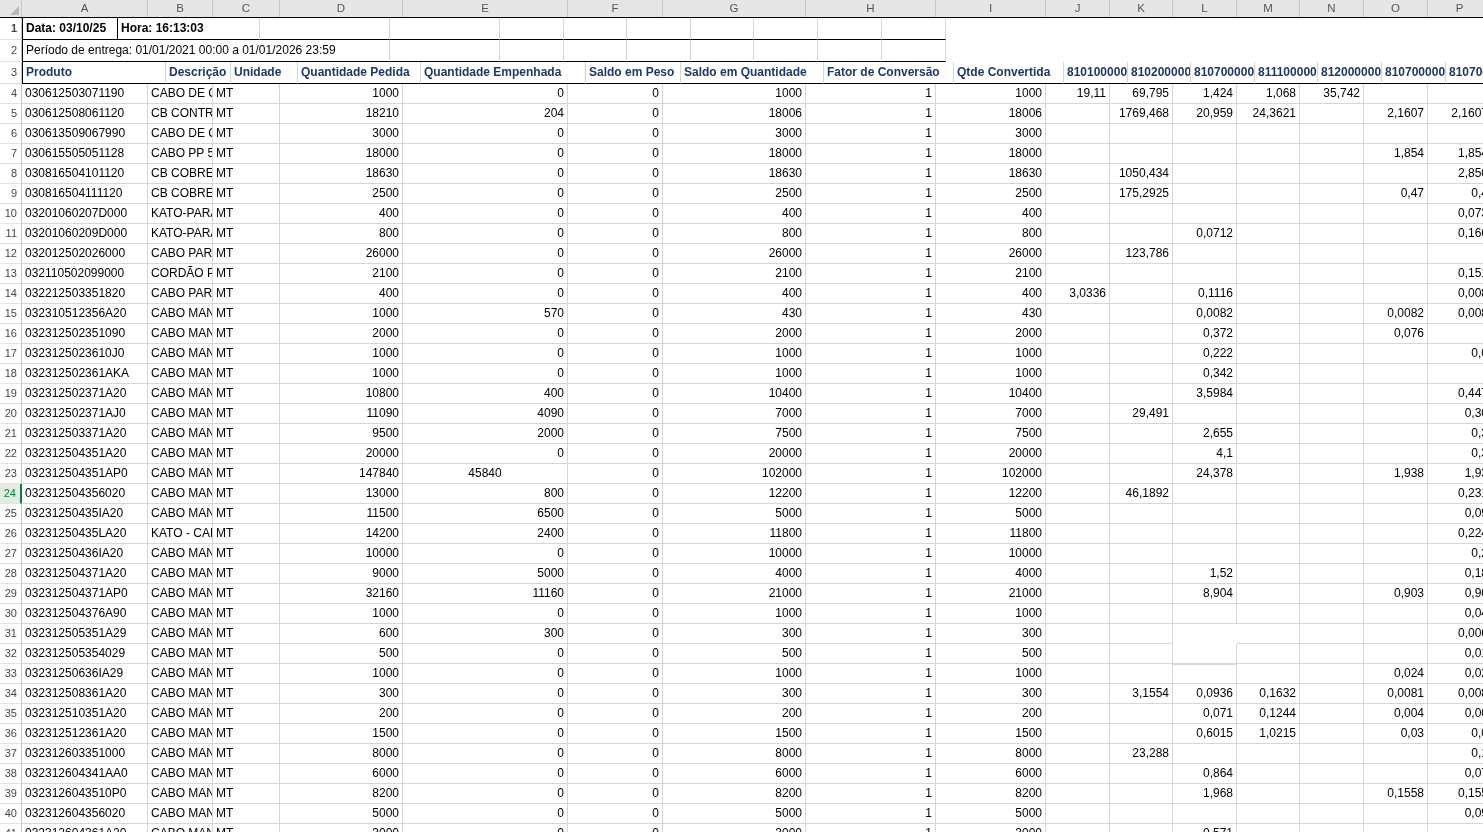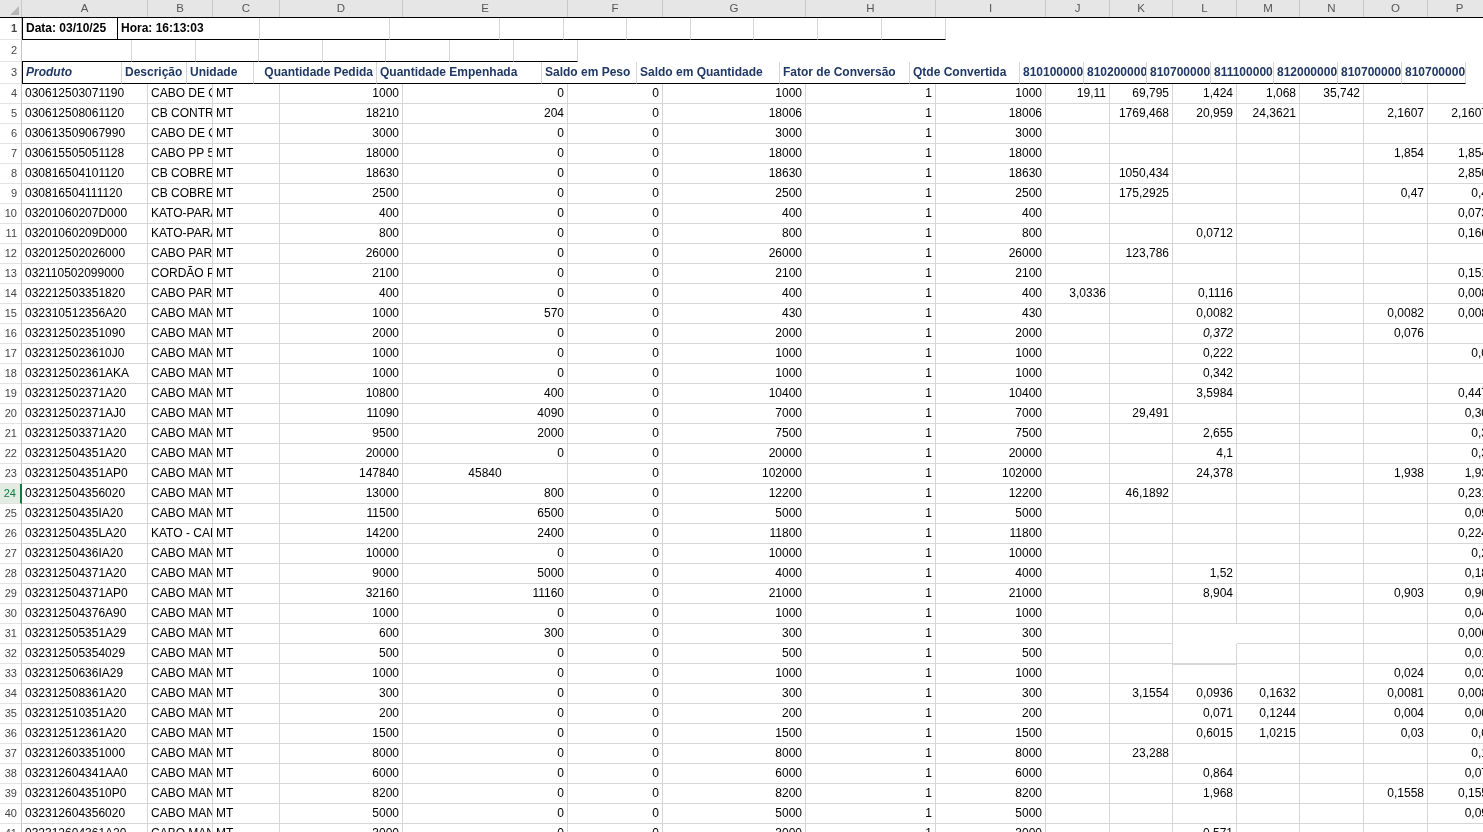--- a/index.html
+++ b/index.html
@@ -95,37 +95,38 @@
       <div class="cell" style="width: 63px;"></div>
       <div class="cell" style="width: 64px;"></div>
       <div class="cell" style="width: 63px;"></div>
       <div class="cell" style="width: 64px;"></div>
       <div class="cell" style="width: 64px;"></div>
       <div class="cell" style="width: 64px;"></div>
   </div>
 
   <div class="r special">
     <div class="gut">2</div>
+    <div class="cell blk-left" style="width:368px">Período de entrega: 01/01/2021 00:00 a 01/01/2026 23:59</div>
     <div class="cell" style="width: 110px;"></div>
       <div class="cell" style="width: 64px;"></div>
       <div class="cell" style="width: 63px;"></div>
       <div class="cell" style="width: 64px;"></div>
       <div class="cell" style="width: 63px;"></div>
       <div class="cell" style="width: 64px;"></div>
       <div class="cell" style="width: 64px;"></div>
       <div class="cell" style="width: 64px;"></div>
   </div>
 
   <div class="r special hdr" id="hdrrow">
     <div class="gut">3</div>
 
-  <div class="cell blk-left" style="width: 100px; font-style: italic;">Produto</div>
+  <div class="cell blk-left" style="width: 144px;">Produto</div>
       <div class="cell" style="width: 65px;">Descrição</div>
       <div class="cell" style="width: 67px;">Unidade</div>
-      <div class="cell" style="width: 123px; text-align: right;">Quantidade Pedida</div>
+      <div class="cell" style="width: 123px;">Quantidade Pedida</div>
       <div class="cell" style="width: 165px;">Quantidade Empenhada</div>
       <div class="cell" style="width: 95px;">Saldo em Peso</div>
       <div class="cell" style="width: 143px;">Saldo em Quantidade</div>
       <div class="cell" style="width: 130px;">Fator de Conversão</div>
       <div class="cell" style="width: 110px;">Qtde Convertida</div>
       <div class="cell" style="width: 64px;">810100000</div>
       <div class="cell" style="width: 63px;">810200000</div>
       <div class="cell" style="width: 64px;">810700000</div>
       <div class="cell" style="width: 63px;">811100000</div>
       <div class="cell" style="width: 64px;">812000000</div>
@@ -368,21 +369,21 @@
         <div class="cell" style="width: 65px;">CABO MAN</div>
         <div class="cell" style="width: 67px;">MT</div>
         <div class="cell num" style="width: 123px;">2000</div>
         <div class="cell num" style="width: 165px;">0</div>
         <div class="cell num" style="width: 95px;">0</div>
         <div class="cell num" style="width: 143px;">2000</div>
         <div class="cell num" style="width: 130px;">1</div>
         <div class="cell num" style="width: 110px;">2000</div>
         <div class="cell num" style="width: 64px;"></div>
         <div class="cell num" style="width: 63px;"></div>
-        <div class="cell num" style="width: 64px; font-style: italic;">0,372</div>
+        <div class="cell num" style="width: 64px;">0,372</div>
         <div class="cell num" style="width: 63px;"></div>
         <div class="cell num" style="width: 64px;"></div>
         <div class="cell num" style="width: 64px;">0,076</div>
         <div class="cell num" style="width: 64px;"></div>
       </div>
       <div class="r">
         <div class="gut">17</div>
         <div class="cell" style="width: 126px;">0323125023610J0</div>
         <div class="cell" style="width: 65px;">CABO MAN</div>
         <div class="cell" style="width: 67px;">MT</div>

